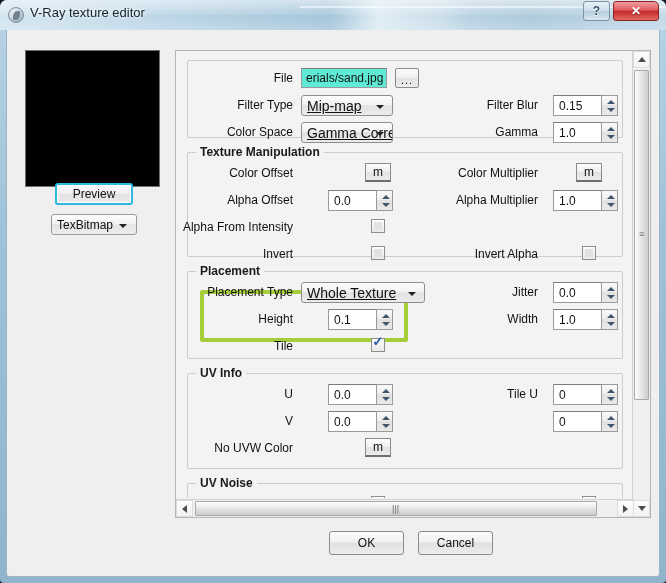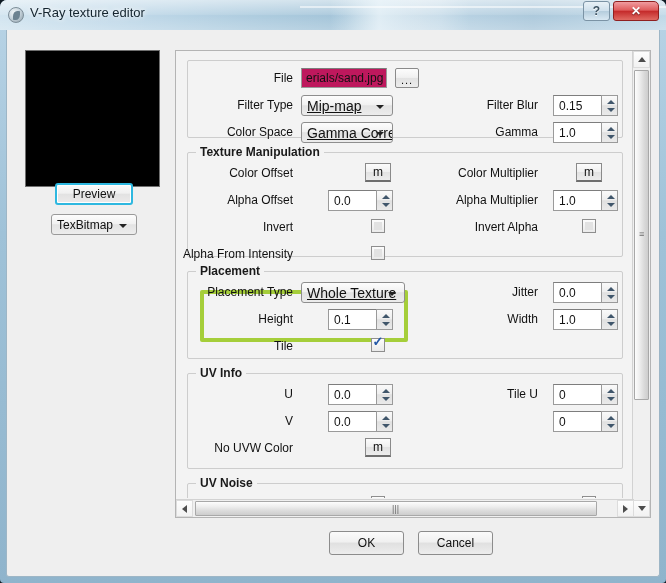--- a/index.html
+++ b/index.html
@@ -152,21 +152,21 @@
     text-align: right;
     white-space: nowrap;
     top: 6px;
   }
   .lbl.l { width: 120px; left: 0px; }
   .lbl.r { width: 120px; left: 225px; }
 
   .txtfield {
     position: absolute; top: 3px;
     height: 20px;
-    background: #be185d;
+    background: #5eead4;
     border: 1px solid #9a9a9a;
     border-top-color: #7d7d7d;
     font-size: 12px; color: #111;
     display: flex; align-items: center;
     padding-left: 4px;
     overflow: hidden; white-space: nowrap;
   }
 
   .combo {
     position: absolute; top: 3px; height: 21px;
@@ -374,37 +374,37 @@
             </div>
             <div class="row" style="top:7px;">
               <div class="lbl l" style="left:-15px;">Alpha Offset</div>
               <div class="spin-field" style="left:140px; width:48px;">0.0</div>
               <div class="spin-btns" style="left:188px;"></div>
               <div class="lbl r" style="left:225px; width:125px;">Alpha Multiplier</div>
               <div class="spin-field" style="left:365px; width:48px;">1.0</div>
               <div class="spin-btns" style="left:413px;"></div>
             </div>
             <div class="row" style="top:7px;">
+              <div class="lbl l" style="left:-15px;">Alpha From Intensity</div>
+              <div class="cbox" style="left:183px;"></div>
+            </div>
+            <div class="row" style="top:7px;">
               <div class="lbl l" style="left:-15px;">Invert</div>
               <div class="cbox" style="left:183px;"></div>
               <div class="lbl r" style="left:225px; width:125px;">Invert Alpha</div>
               <div class="cbox" style="left:394px;"></div>
             </div>
-            <div class="row" style="top:7px;">
-              <div class="lbl l" style="left:-15px;">Alpha From Intensity</div>
-              <div class="cbox" style="left:183px;"></div>
-            </div>
           </div>
 
           <div class="group" style="margin-top:14px; height:88px;">
             <div class="group-title">Placement</div>
             <div id="highlight-box"></div>
             <div class="row" style="top:7px;">
               <div class="lbl l" style="left:-15px;">Placement Type</div>
-              <div class="combo" style="left:113px; width:104px;">
+              <div class="combo" style="left:113px; width:124px;">
                 <span>Whole Texture</span>
                 <span class="arrow"></span>
               </div>
               <div class="lbl r" style="left:225px; width:125px;">Jitter</div>
               <div class="spin-field" style="left:365px; width:48px;">0.0</div>
               <div class="spin-btns" style="left:413px;"></div>
             </div>
             <div class="row" style="top:7px;">
               <div class="lbl l" style="left:-15px;">Height</div>
               <div class="spin-field" style="left:140px; width:48px;">0.1</div>

